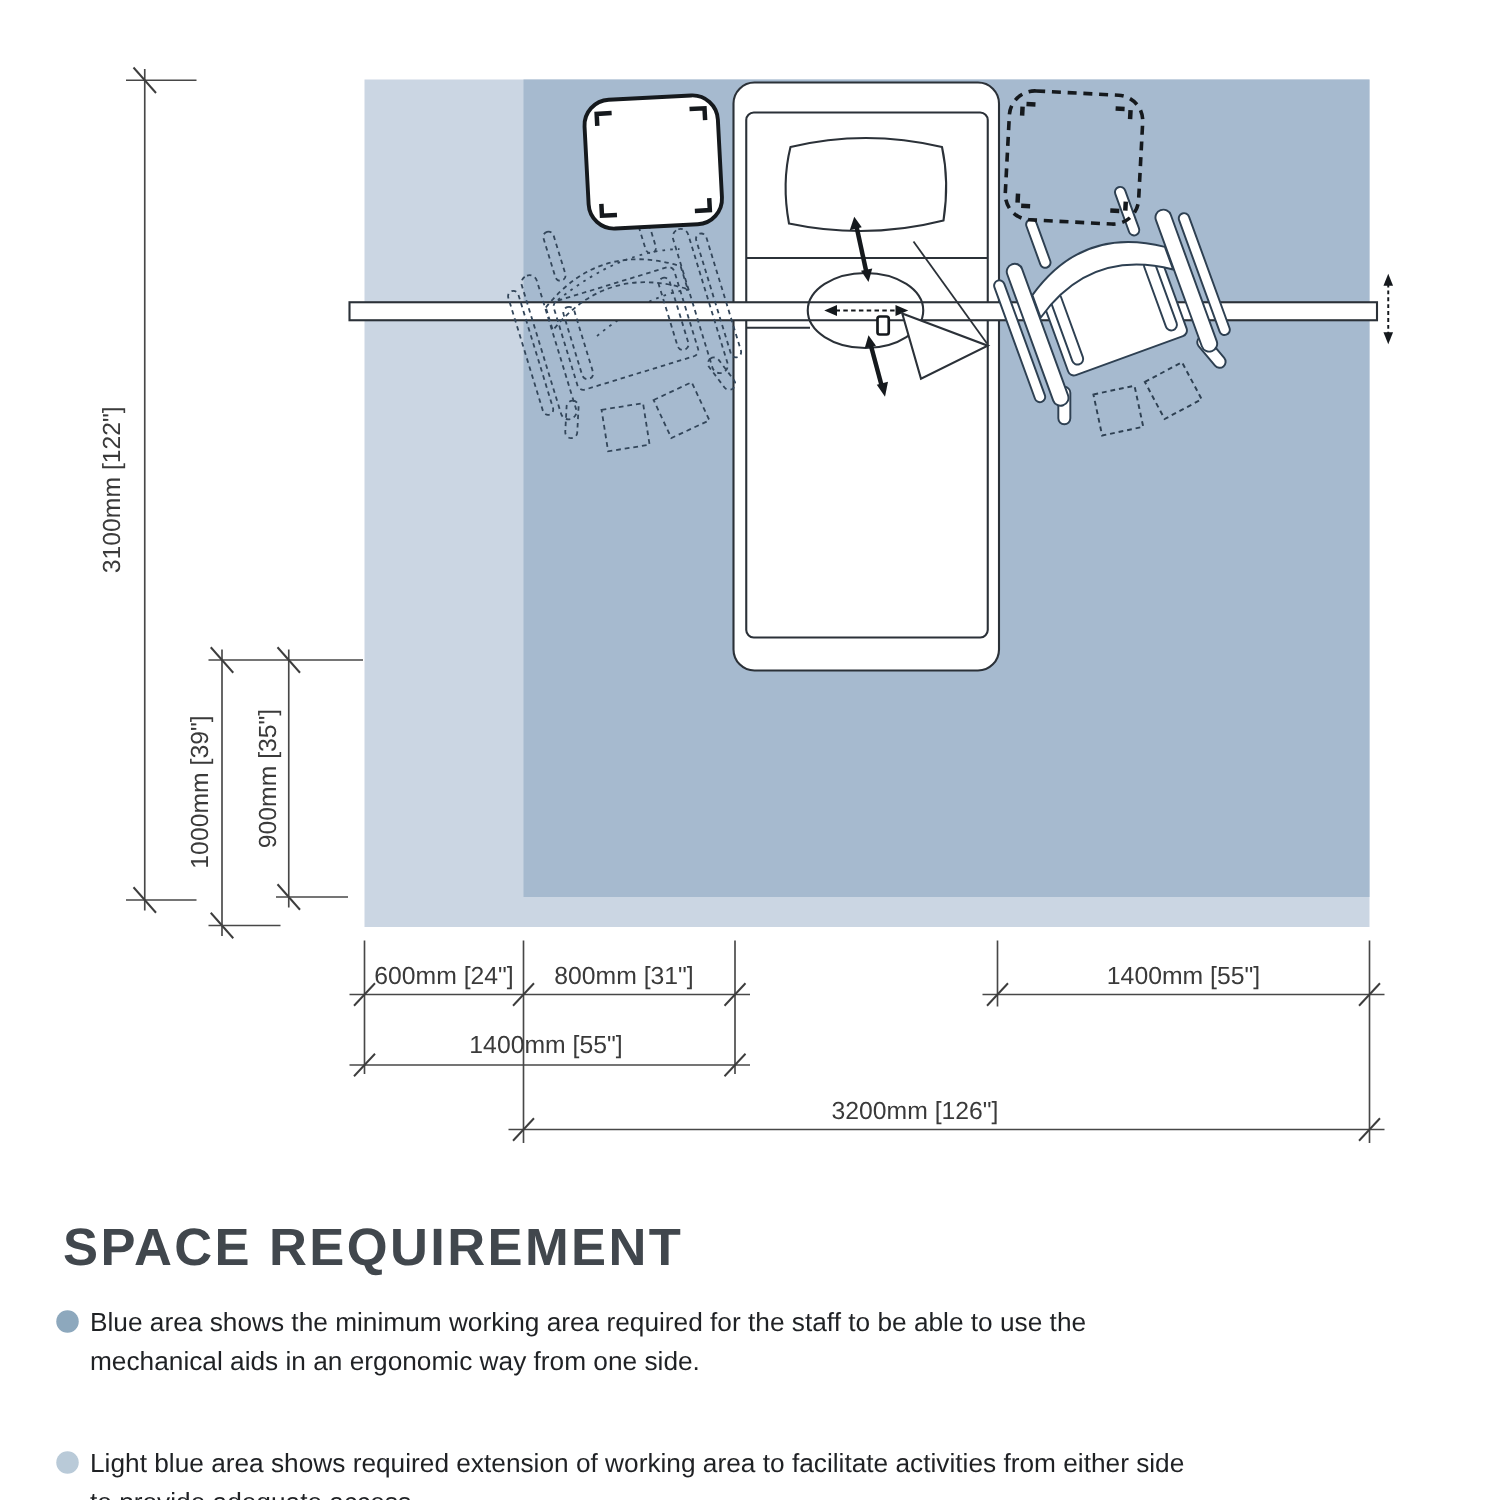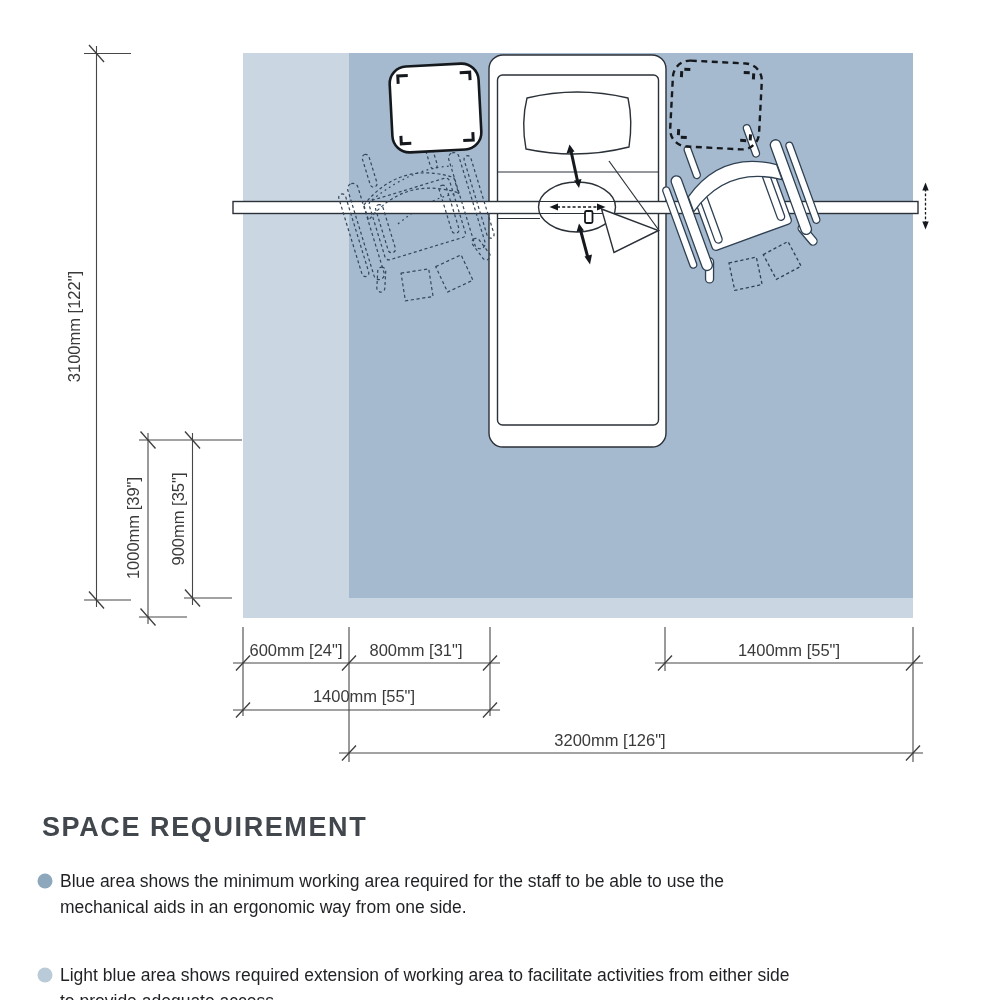--- a/index.html
+++ b/index.html
@@ -13,21 +13,21 @@
   .dim-text{font:16.5px "Liberation Sans",sans-serif;fill:#3a3a3a;}
   .draw{stroke:#2b3138;stroke-width:1.4;fill:#ffffff;}
   .draw-line{stroke:#2b3138;stroke-width:1.2;fill:none;}
   .chair-ghost{fill:none;stroke:#33465a;stroke-width:1.2;stroke-dasharray:3 2.6;}
   .chair-solid{fill:#ffffff;stroke:#2e4052;stroke-width:1.3;}
   .table-solid{fill:#ffffff;stroke:#15191d;stroke-width:2.6;}
   .table-ghost{fill:none;stroke:#15191d;stroke-width:2.4;stroke-dasharray:6 4.5;}
   .arc-dotted{fill:none;stroke:#33465a;stroke-width:1.2;stroke-dasharray:1.8 3.4;}
   .ink{fill:#15191d;}
   .legend-title{
-    position:absolute;left:42px;top:812px;font-size:27px;letter-spacing:1.6px;
+    position:absolute;left:42px;top:812px;font-size:35px;letter-spacing:1.6px;
     color:#41474d;font-weight:bold;
   }
   .bullet-row{position:absolute;left:37px;width:770px;}
   .bullet-row .dot{position:absolute;left:0;top:5px;width:16px;height:16px;}
   .bullet-row .btext{
     margin-left:23px;font-size:17.5px;line-height:26px;color:#1f2124;width:745px;
   }
   #bullet-0{top:868px;}
   #bullet-1{top:962px;}
 </style>

